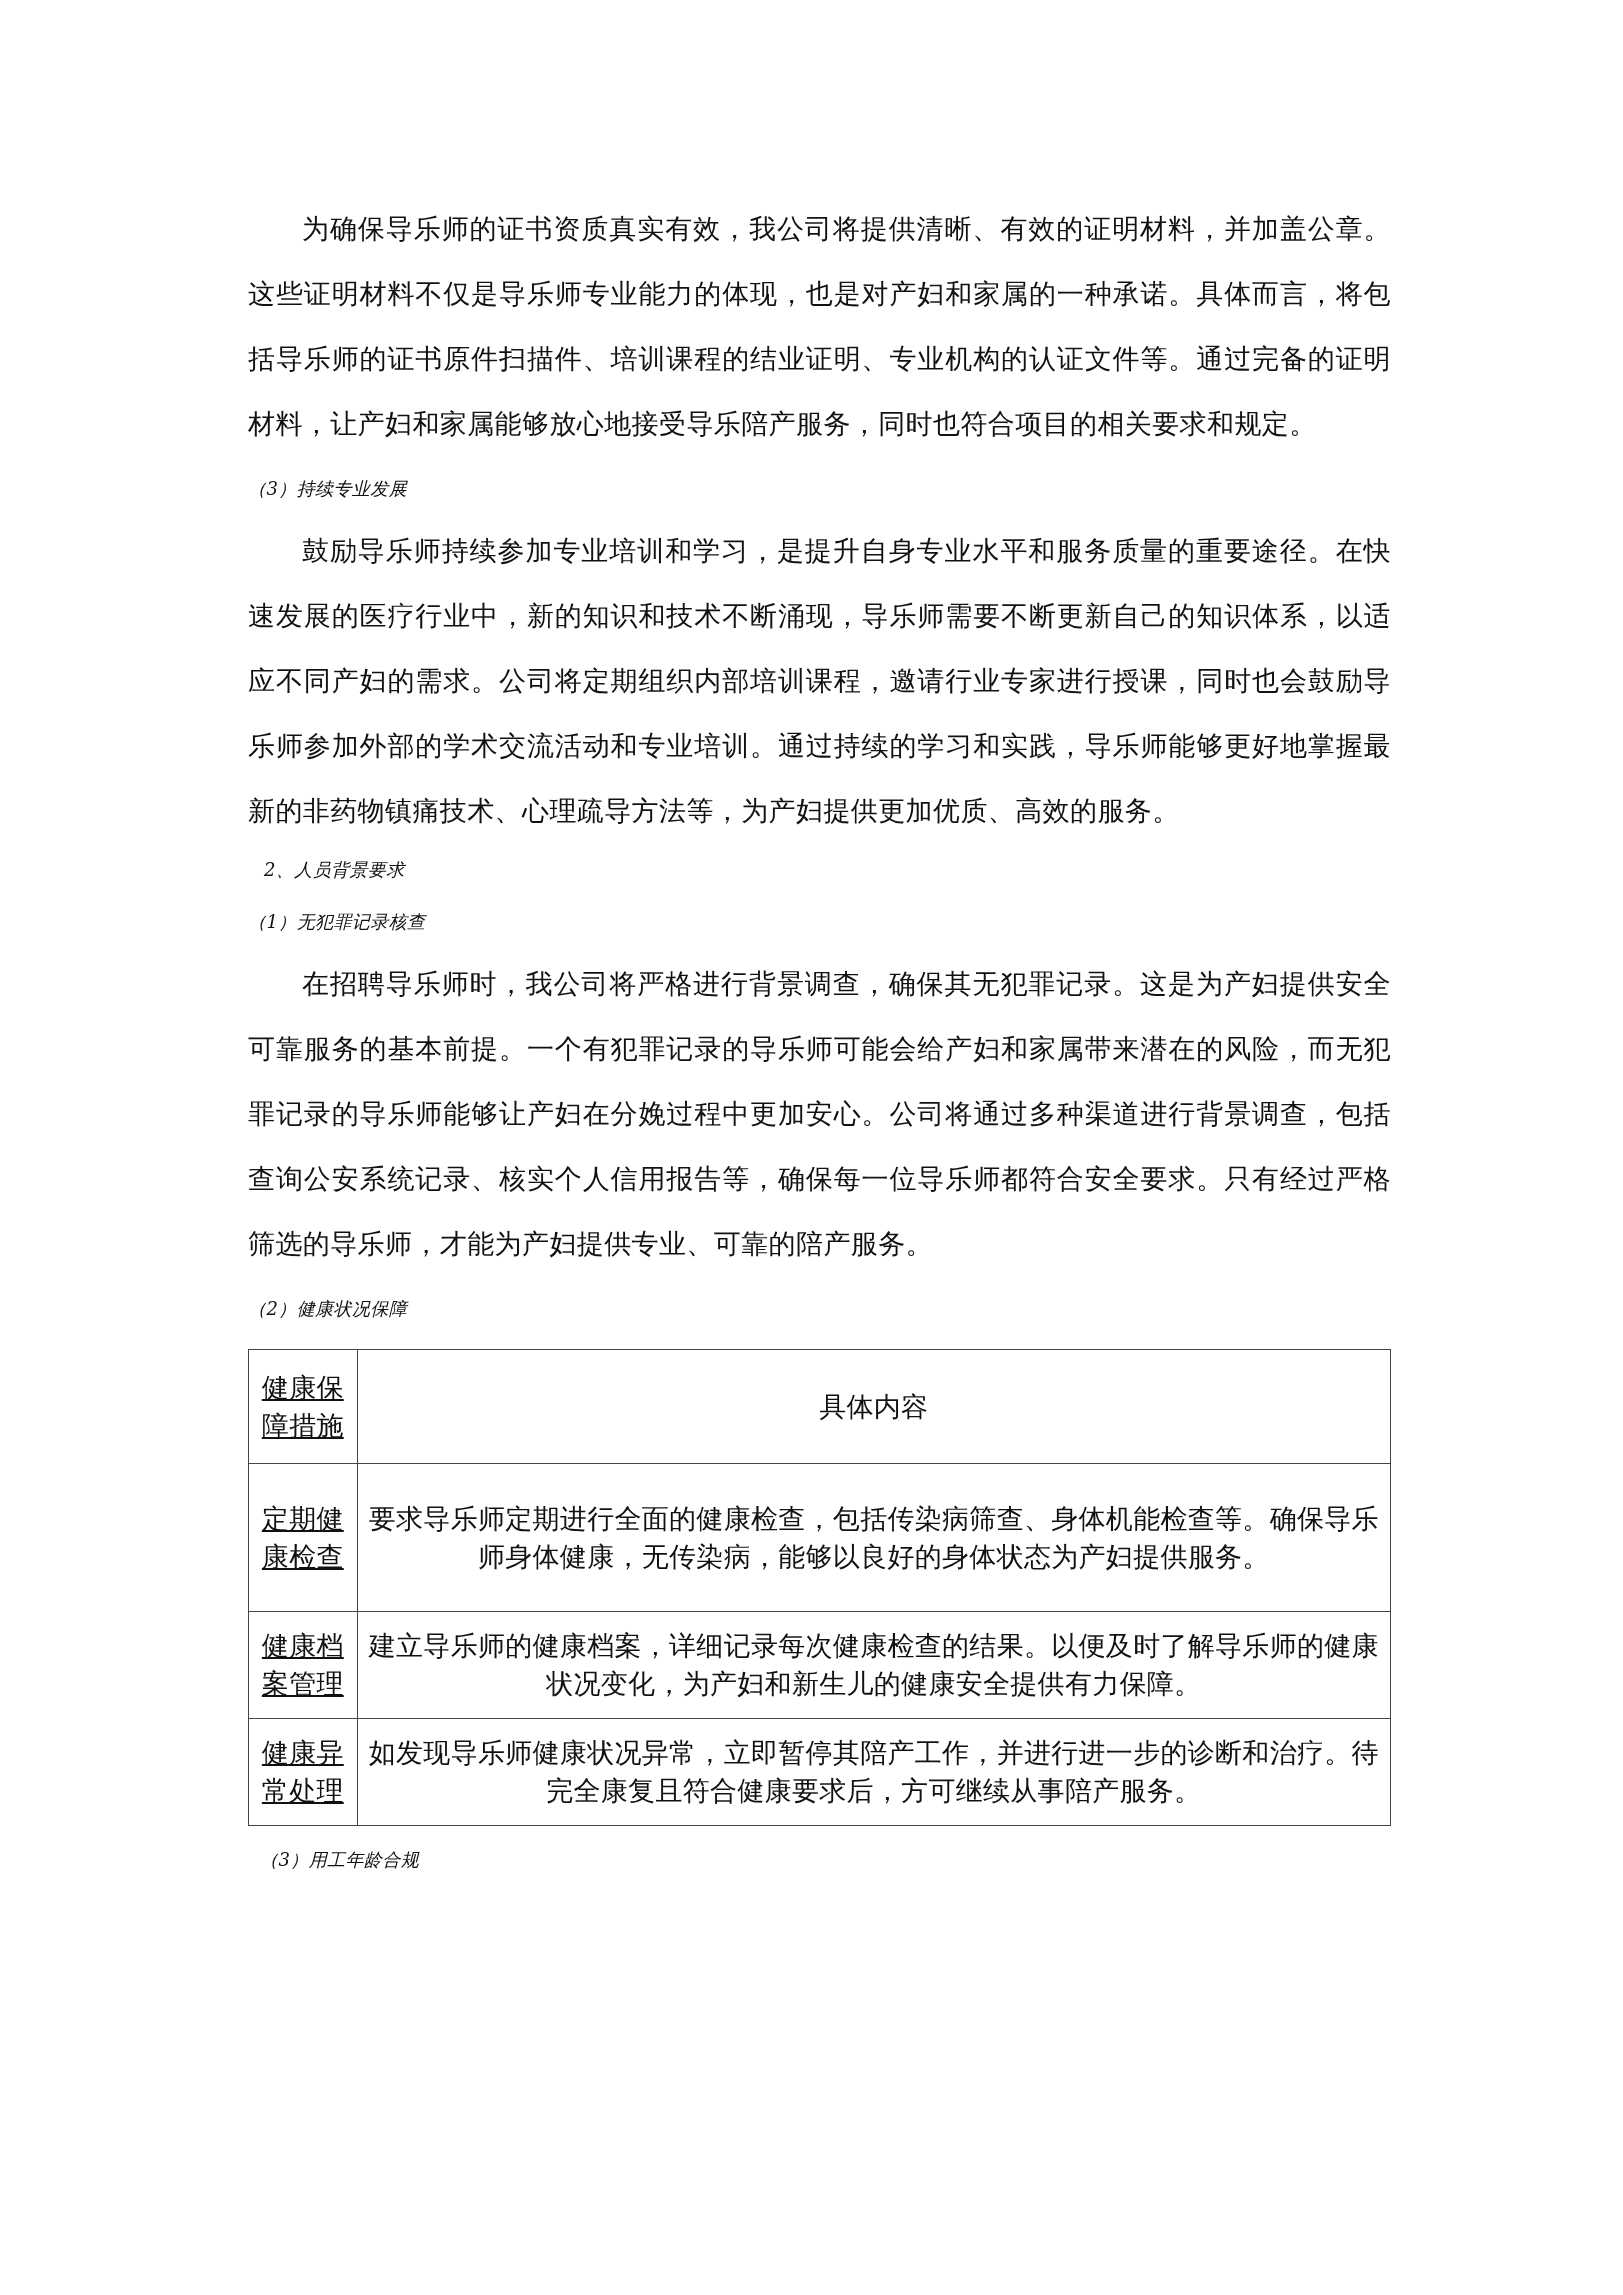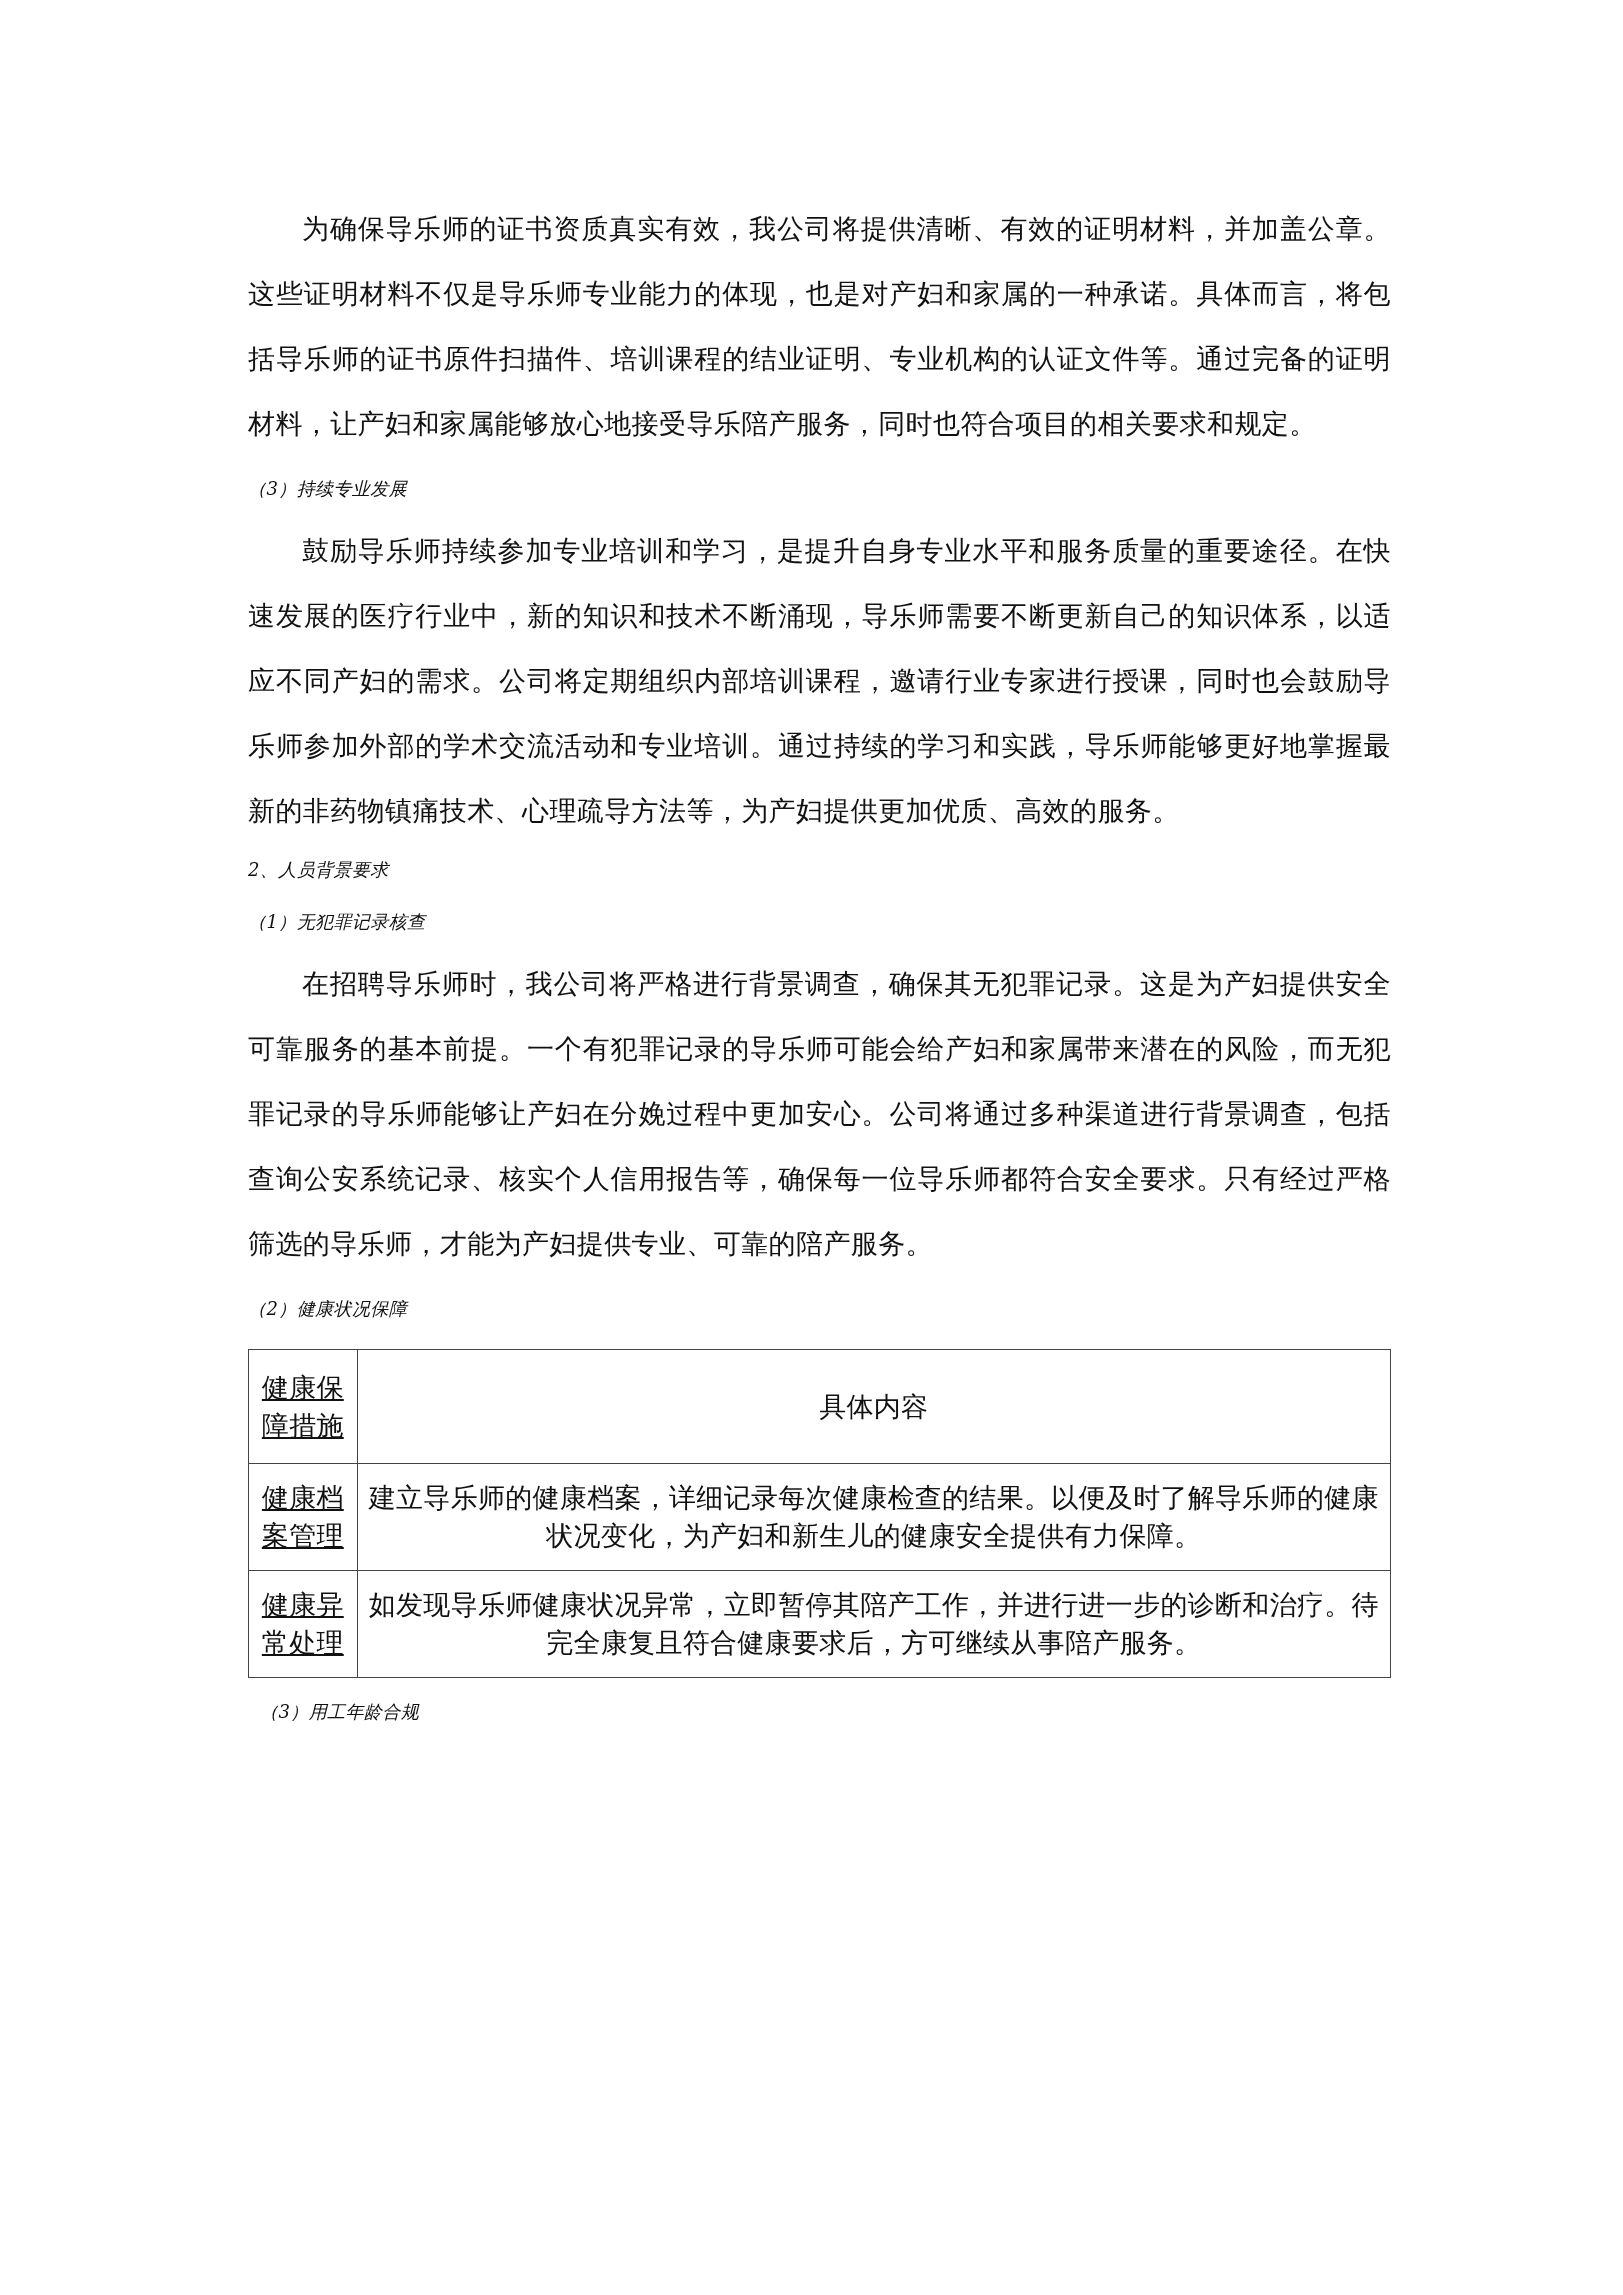--- a/index.html
+++ b/index.html
@@ -33,31 +33,35 @@
 </style>
 </head>
 <body>
 
 <div class="page">
   <p class="para">为确保导乐师的证书资质真实有效，我公司将提供清晰、有效的证明材料，并加盖公章。这些证明材料不仅是导乐师专业能力的体现，也是对产妇和家属的一种承诺。具体而言，将包括导乐师的证书原件扫描件、培训课程的结业证明、专业机构的认证文件等。通过完备的证明材料，让产妇和家属能够放心地接受导乐陪产服务，同时也符合项目的相关要求和规定。</p>
   <div class="sp-s"></div>
   <p class="heading">（3）持续专业发展</p>
   <p class="para">鼓励导乐师持续参加专业培训和学习，是提升自身专业水平和服务质量的重要途径。在快速发展的医疗行业中，新的知识和技术不断涌现，导乐师需要不断更新自己的知识体系，以适应不同产妇的需求。公司将定期组织内部培训课程，邀请行业专家进行授课，同时也会鼓励导乐师参加外部的学术交流活动和专业培训。通过持续的学习和实践，导乐师能够更好地掌握最新的非药物镇痛技术、心理疏导方法等，为产妇提供更加优质、高效的服务。</p>
   <div class="sp-s"></div>
-  <p class="heading" style="line-height:46px;">2、人员背景要求</p>
+  <p class="heading" style="line-height:46px;margin-left:16px;">2、人员背景要求</p>
   <p class="heading">（1）无犯罪记录核查</p>
   <p class="para">在招聘导乐师时，我公司将严格进行背景调查，确保其无犯罪记录。这是为产妇提供安全可靠服务的基本前提。一个有犯罪记录的导乐师可能会给产妇和家属带来潜在的风险，而无犯罪记录的导乐师能够让产妇在分娩过程中更加安心。公司将通过多种渠道进行背景调查，包括查询公安系统记录、核实个人信用报告等，确保每一位导乐师都符合安全要求。只有经过严格筛选的导乐师，才能为产妇提供专业、可靠的陪产服务。</p>
   <div class="sp-s"></div>
   <p class="heading">（2）健康状况保障</p>
 
   <table class="health">
     <tbody>
         <tr class="thead">
       <td class="c1">健康保障措施</td>
       <td class="c2">具体内容</td>
+    </tr>
+    <tr class="r1">
+      <td class="c1">定期健康检查</td>
+      <td class="c2">要求导乐师定期进行全面的健康检查，包括传染病筛查、身体机能检查等。确保导乐师身体健康，无传染病，能够以良好的身体状态为产妇提供服务。</td>
     </tr>
     <tr class="r2">
       <td class="c1">健康档案管理</td>
       <td class="c2">建立导乐师的健康档案，详细记录每次健康检查的结果。以便及时了解导乐师的健康状况变化，为产妇和新生儿的健康安全提供有力保障。</td>
     </tr>
     <tr class="r3">
       <td class="c1">健康异常处理</td>
       <td class="c2">如发现导乐师健康状况异常，立即暂停其陪产工作，并进行进一步的诊断和治疗。待完全康复且符合健康要求后，方可继续从事陪产服务。</td>
     </tr>
   </tbody>

